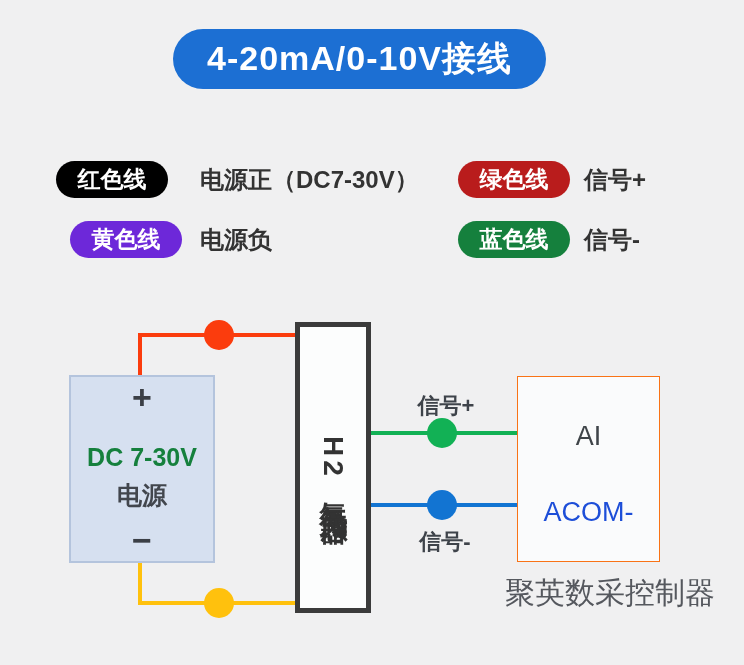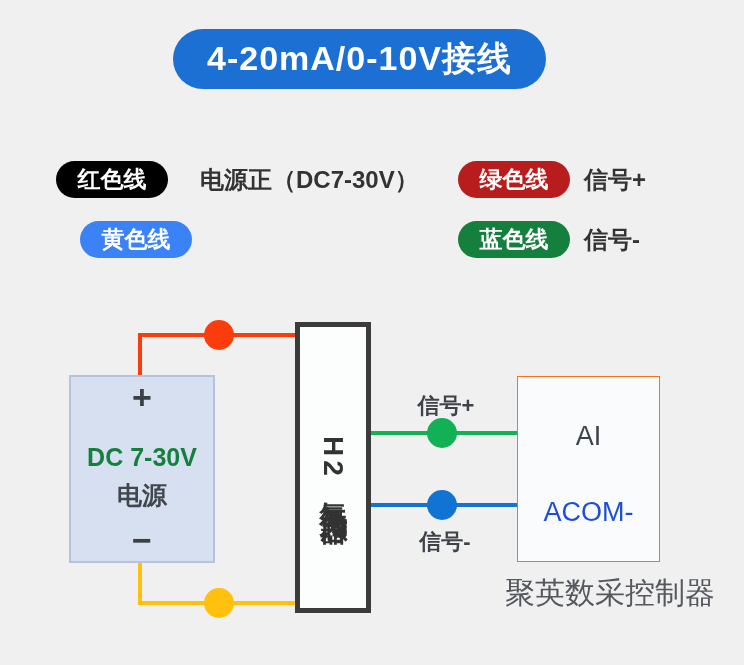--- a/index.html
+++ b/index.html
@@ -12,21 +12,21 @@
     position:absolute;left:173px;top:29px;width:373px;height:60px;border-radius:30px;
     background:#1c6fd3;color:#ffffff;font-size:34px;font-weight:700;letter-spacing:1px;
     display:flex;align-items:center;justify-content:center;
   }
   
   .pill{
     position:absolute;width:112px;height:37px;border-radius:19px;color:#ffffff;
     font-size:23px;font-weight:700;display:flex;align-items:center;justify-content:center;
   }
   .pill-red{left:56px;top:161px;background:#000000;font-family:Liberation Mono, monospace;}
-  .pill-yellow{left:80px;top:221px;background:#3b82f6;}
+  .pill-yellow{left:70px;top:221px;background:#6d28d9;}
   .pill-green{left:458px;top:161px;background:#b91c1c;}
   .pill-blue{left:458px;top:221px;background:#15803d;}
   .legend-label{
     position:absolute;height:37px;line-height:37px;font-size:24px;font-weight:700;color:#333333;white-space:nowrap;
   }
   .ll-1{left:200px;top:161px;}
   .ll-2{left:200px;top:221px;}
   .ll-3{left:584px;top:161px;}
   .ll-4{left:584px;top:221px;}
   
@@ -89,20 +89,21 @@
 <body>
 
 <div id="screen">
 
   <div class="title-pill">4-20mA/0-10V接线</div>
 
   <div class="pill pill-red">红色线</div>
   <div class="legend-label ll-1">电源正（DC7-30V）</div>
 
   <div class="pill pill-yellow">黄色线</div>
+  <div class="legend-label ll-2">电源负</div>
 
   <div class="pill pill-green">绿色线</div>
   <div class="legend-label ll-3">信号+</div>
 
   <div class="pill pill-blue">蓝色线</div>
   <div class="legend-label ll-4">信号-</div>
 
   <div class="wire wire-red-v"></div>
   <div class="wire wire-red-h"></div>
   <div class="wire wire-yellow-v"></div>

